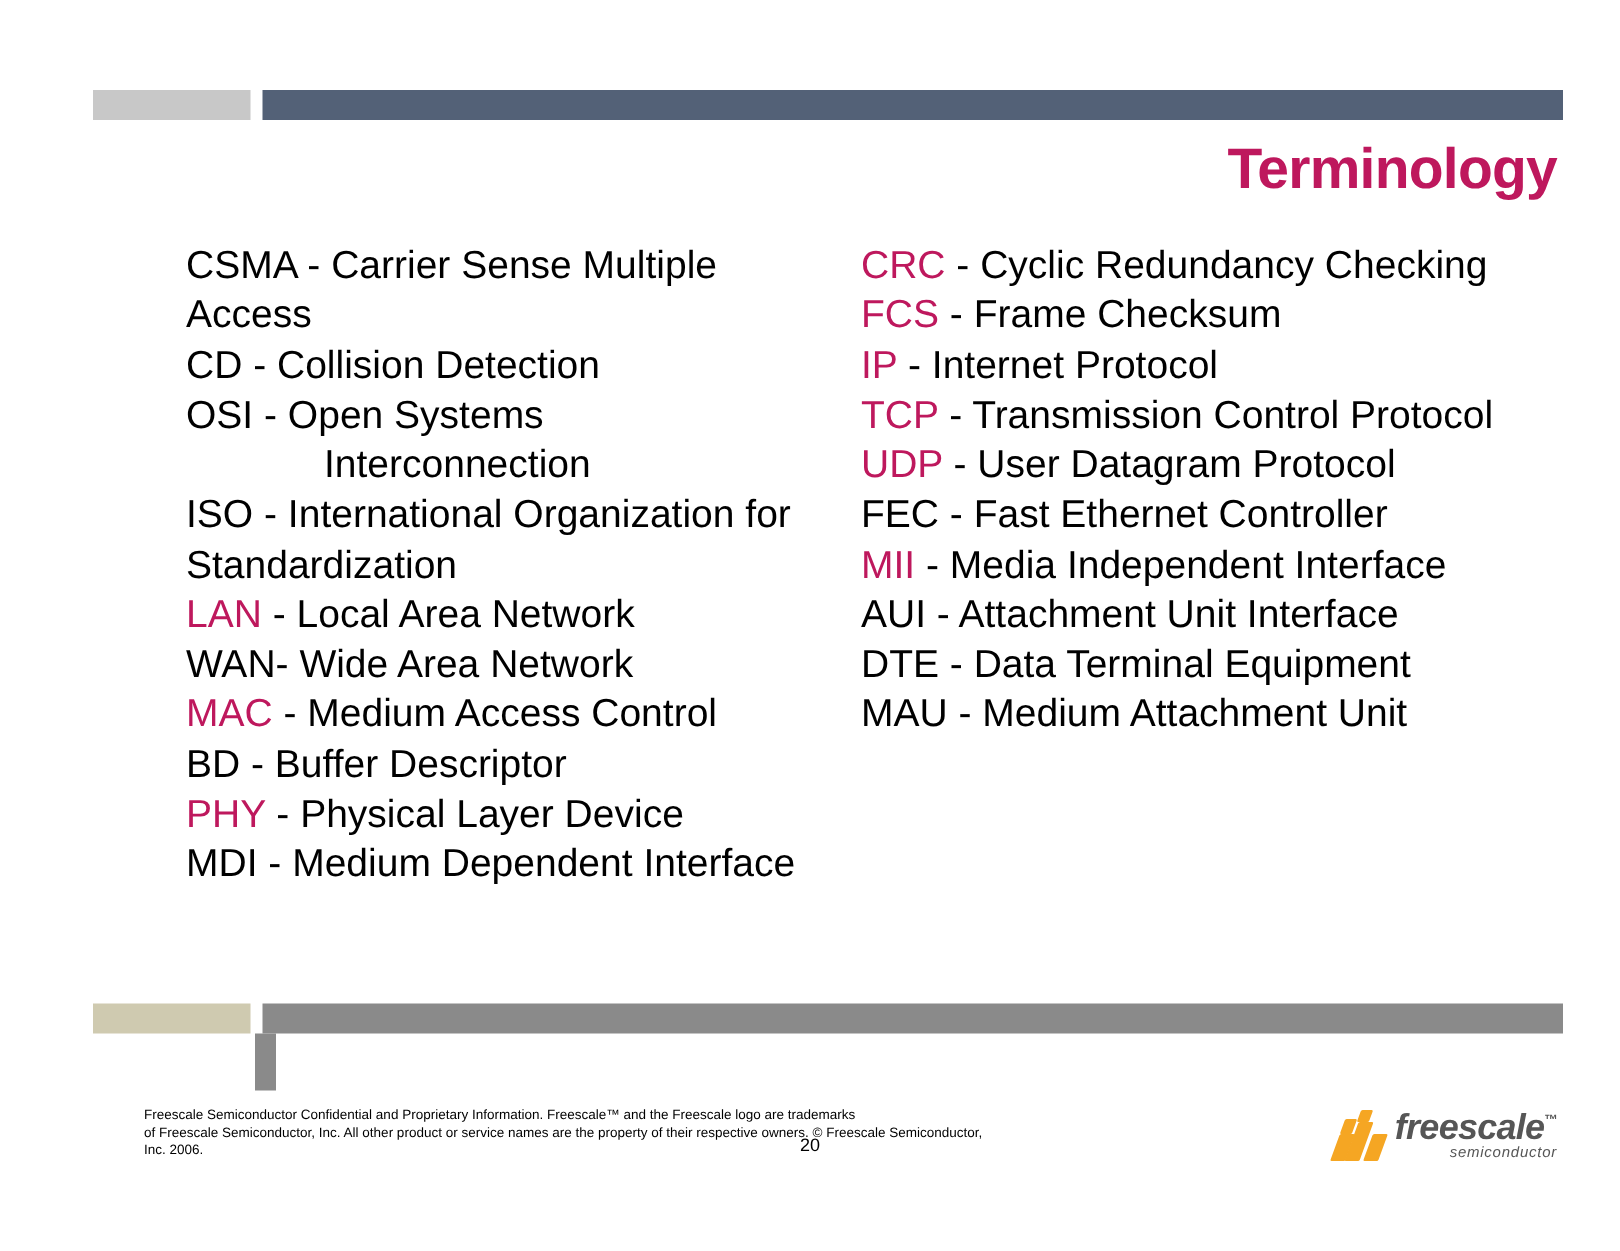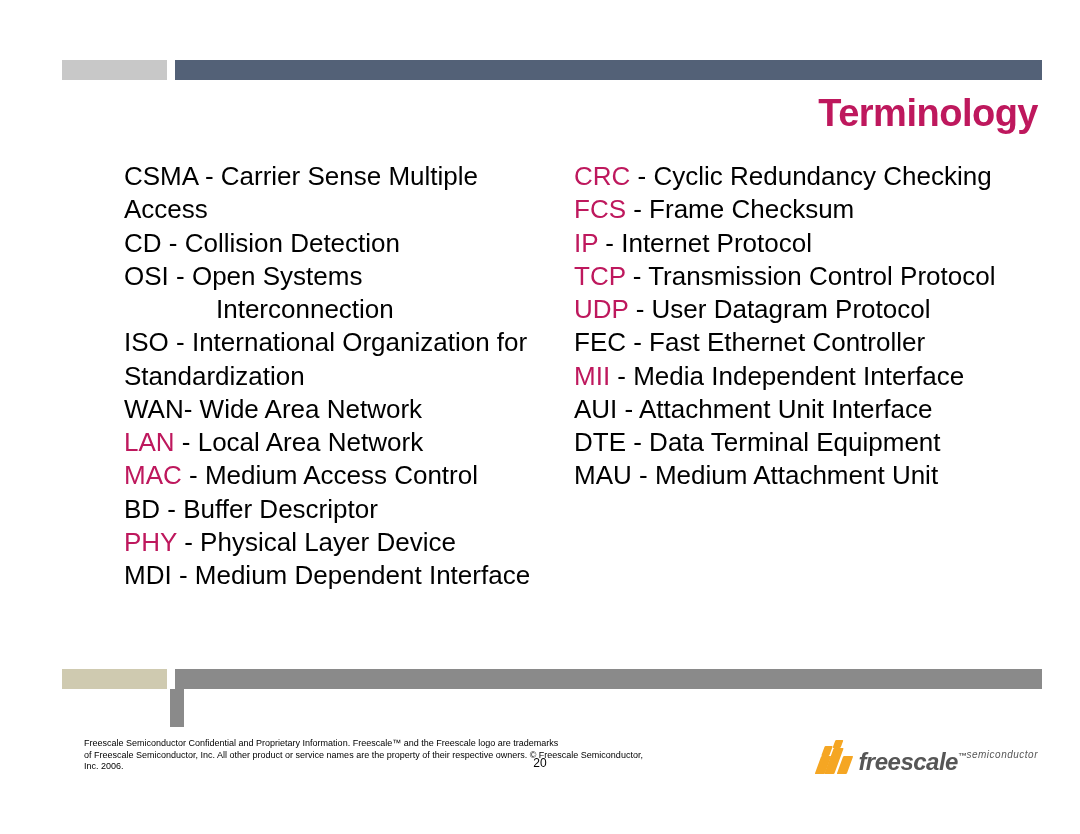--- a/index.html
+++ b/index.html
@@ -107,21 +107,21 @@
   
   .footer {
     position: absolute;
     left: 0;
     right: 0;
     bottom: 62px;
     height: 40px;
   }
   .legal {
     position: absolute;
-    left: 84px;
+    left: 96px;
     bottom: 0;
     width: 560px;
     font-size: 9px;
     line-height: 1.25;
     color: #000;
   }
   .pagenum {
     position: absolute;
     left: 50%;
     transform: translateX(-50%);
@@ -150,21 +150,21 @@
     transform: skewX(-20deg);
     border-radius: 1px;
   }
   .logo .bars span:nth-child(1){ left:0;  bottom:0;  height:18px; }
   .logo .bars span:nth-child(2){ left:11px;bottom:0;  height:26px; }
   .logo .bars span:nth-child(3){ left:22px;bottom:0;  height:18px; }
   .logo .bars span:nth-child(4){ left:5px; bottom:18px; height:10px; width:8px; }
   .logo .bars span:nth-child(5){ left:16px;bottom:26px; height:8px;  width:8px; }
   .logo-text {
     display: flex;
-    flex-direction: row;
+    flex-direction: column;
     line-height: 1;
     justify-content: center;
   }
   .logo-text .main {
     font-weight: bold;
     font-style: italic;
     font-size: 24px;
     color: #565656;
     letter-spacing: -0.5px;
   }
@@ -195,22 +195,22 @@
 
   <div class="title">Terminology</div>
 
   <div class="content">
     <div class="col left" id="col-left">
         <div><span class="term">CSMA</span><span> - Carrier Sense Multiple Access</span></div>
         <div><span class="term">CD</span><span> - Collision Detection</span></div>
         <div><span class="term">OSI</span><span> - Open Systems</span></div>
         <div class="indent2">Interconnection</div>
         <div><span class="term">ISO</span><span> - International Organization for Standardization</span></div>
+        <div><span class="term blue">LAN</span><span> - Local Area Network</span></div>
         <div><span class="term">WAN</span><span>- Wide Area Network</span></div>
-        <div><span class="term blue">LAN</span><span> - Local Area Network</span></div>
         <div><span class="term blue">MAC</span><span> - Medium Access Control</span></div>
         <div><span class="term">BD</span><span> - Buffer Descriptor</span></div>
         <div><span class="term blue">PHY</span><span> - Physical Layer Device</span></div>
         <div><span class="term">MDI</span><span> - Medium Dependent Interface</span></div>
       </div>
     <div class="col right" id="col-right">
         <div><span class="term blue">CRC</span><span> - Cyclic Redundancy Checking</span></div>
         <div><span class="term blue">FCS</span><span> - Frame Checksum</span></div>
         <div><span class="term blue">IP</span><span> - Internet Protocol</span></div>
         <div><span class="term blue">TCP</span><span> - Transmission Control Protocol</span></div>

